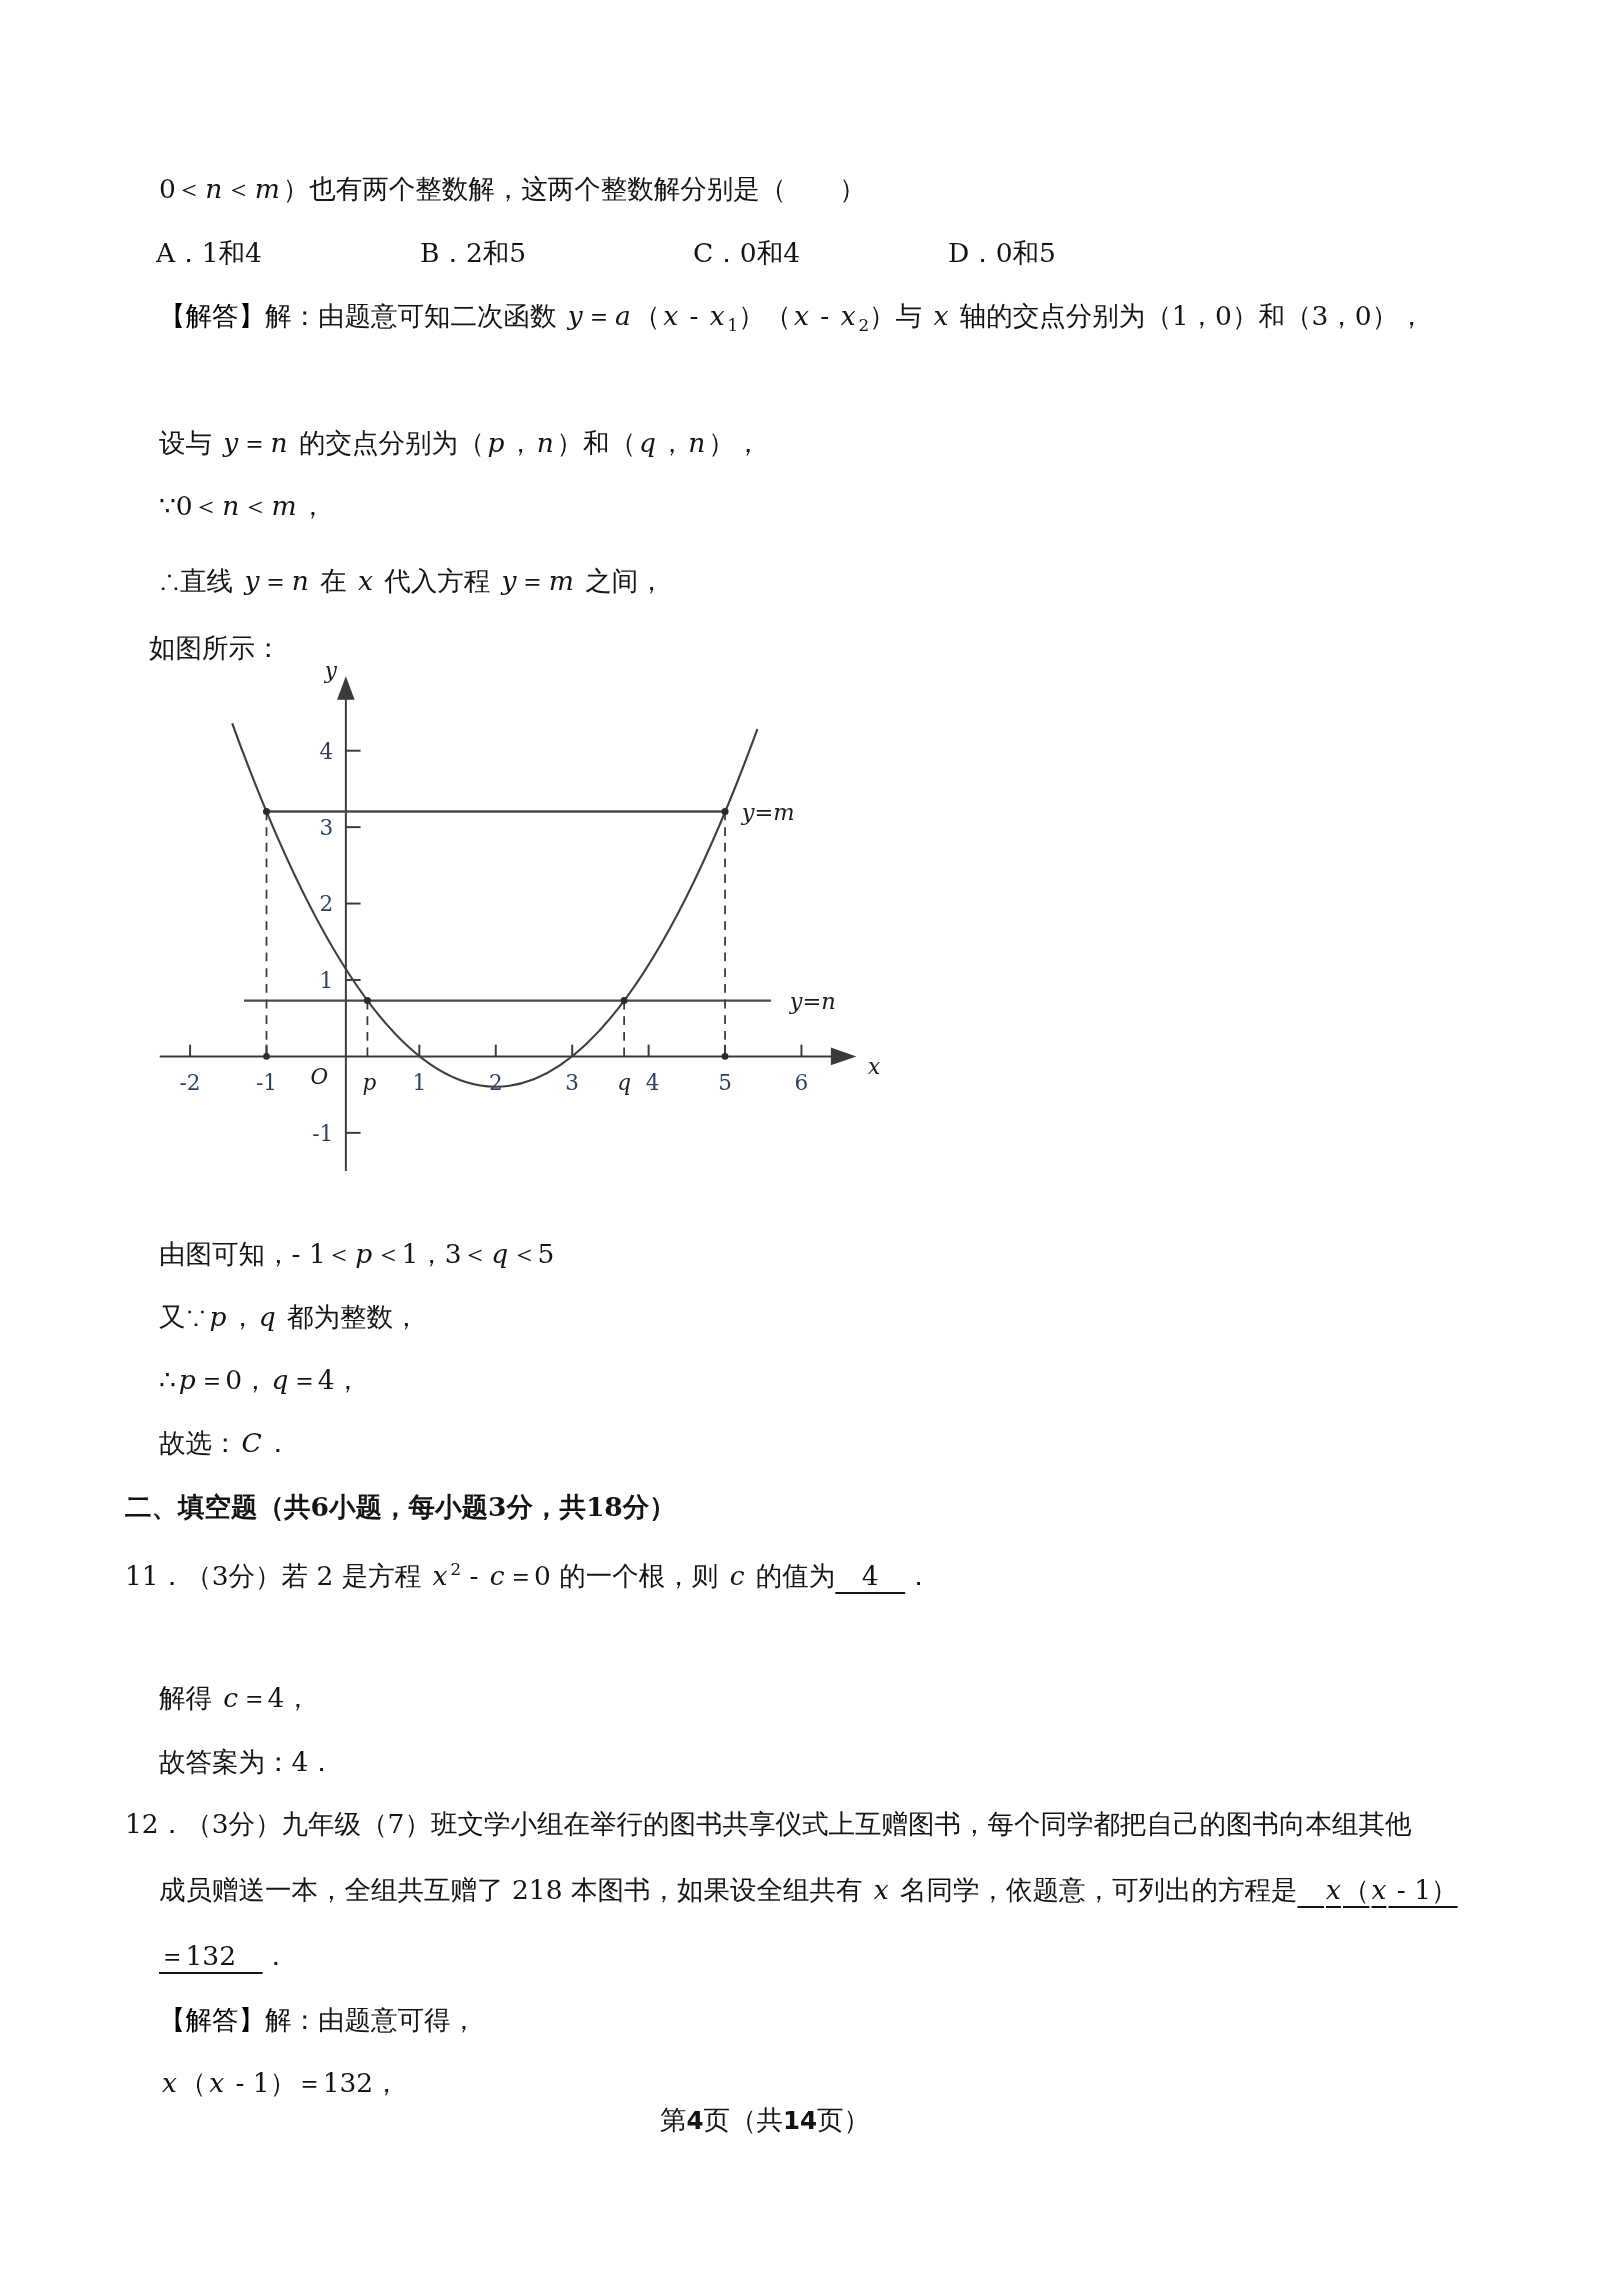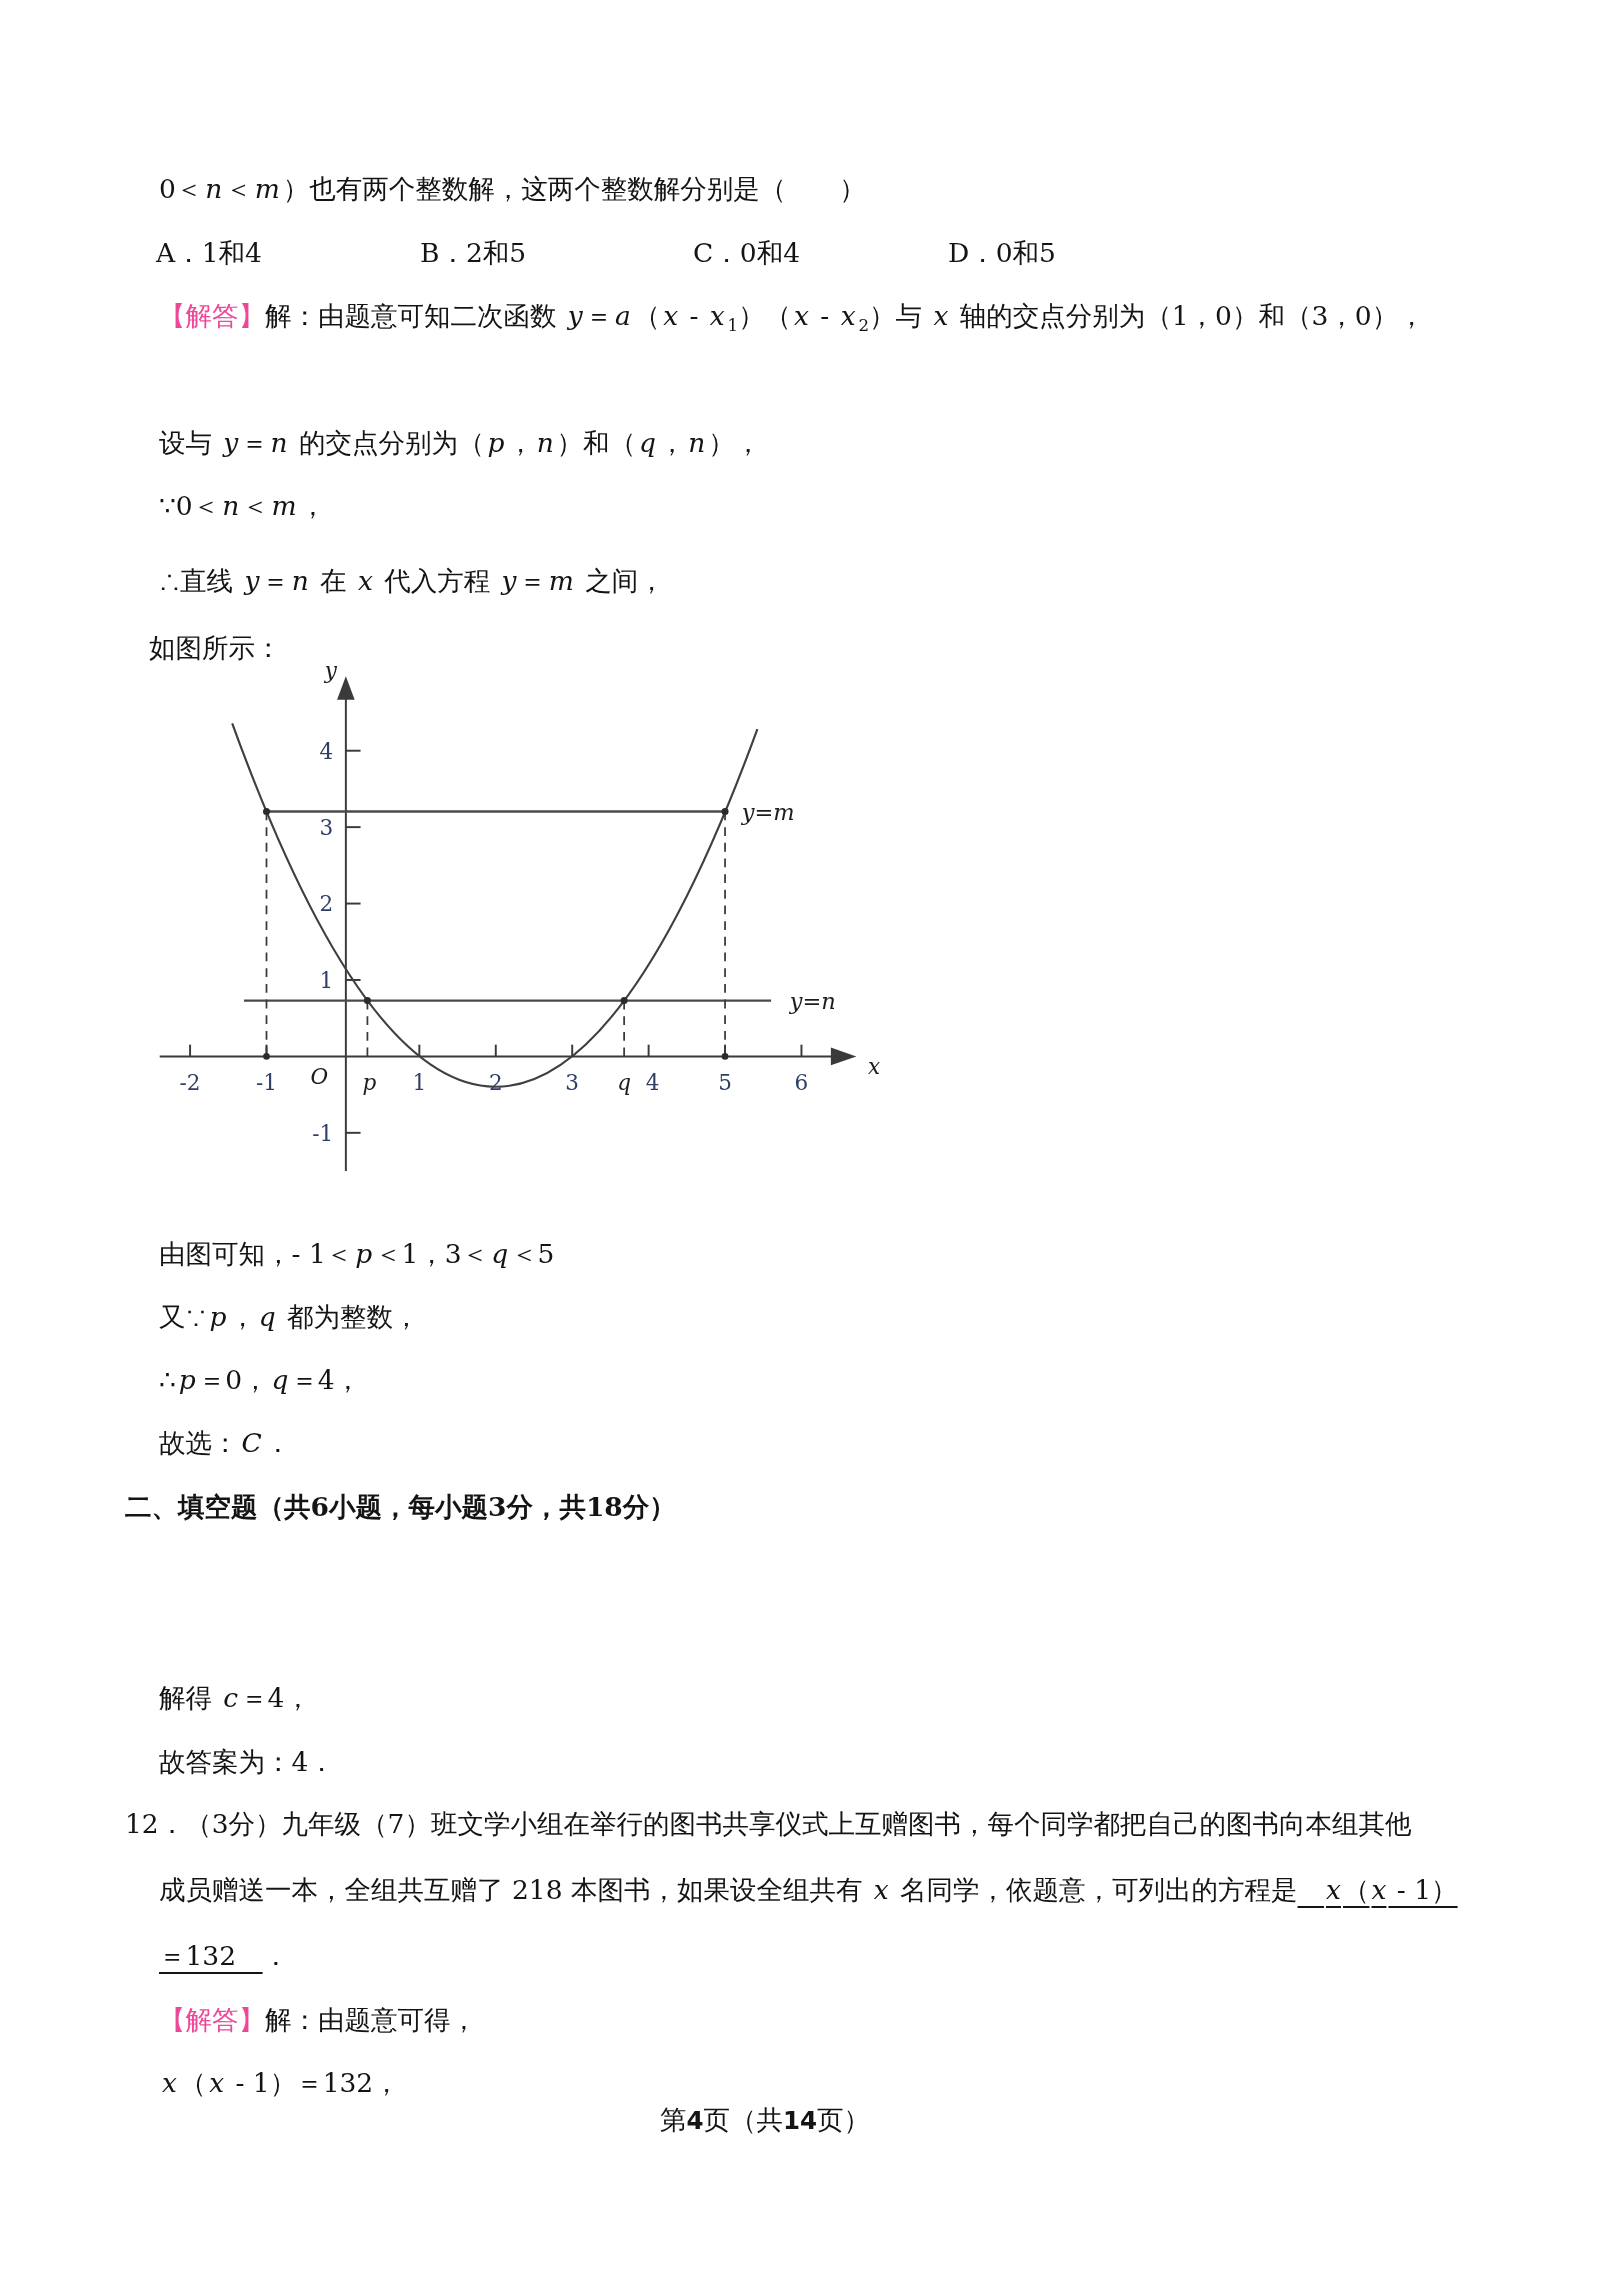--- a/index.html
+++ b/index.html
@@ -6,21 +6,21 @@
   .page{
     position:relative;width:1619px;height:2291px;background:#ffffff;
     font-family:"DejaVu Serif","Liberation Serif",serif;
     font-size:26.5px;color:#141414;overflow:hidden;
   }
   .ln{position:absolute;white-space:nowrap;line-height:39px;}
   .s-p{}
   .s-v{font-style:italic;padding:0 2.9px;}
   .s-sub{font-size:16.7px;vertical-align:sub;}
   .s-sup{font-size:16.7px;vertical-align:super;}
-  .s-blue{color:#ec4899;}
+  .s-blue{color:#000000;}
   .s-b{font-weight:700;font-family:"DejaVu Sans","Liberation Sans",sans-serif;font-size:24.5px;}
   .s-h{font-weight:700;}
   .s-u{text-decoration:underline;text-decoration-thickness:1.6px;text-underline-offset:6.9px;}
   .s-uv{font-style:italic;padding:0 2px;text-decoration:underline;text-decoration-thickness:1.6px;text-underline-offset:6.9px;}
   .figure-svg{position:absolute;left:0;top:627px;}
   .fig-num{font-family:"DejaVu Serif","Liberation Serif",serif;fill:#2d3f66;font-size:22px;}
   .fig-var{font-family:"DejaVu Serif","Liberation Serif",serif;font-style:italic;fill:#1c1c1c;font-size:22px;}
   .fig-line-label{font-family:"DejaVu Serif","Liberation Serif",serif;font-style:italic;fill:#1c1c1c;font-size:23px;}
 </style>
 </head>
@@ -115,20 +115,21 @@
     <text class="fig-line-label" x="806" y="1030" text-anchor="start">y=n</text>
   </svg>
 
   <div class="ln" style="left:159px;top:1234px"><span class="s-p">由图可知，- 1＜</span><span class="s-v">p</span><span class="s-p">＜1，3＜</span><span class="s-v">q</span><span class="s-p">＜5</span></div>
   <div class="ln" style="left:159px;top:1297px"><span class="s-p">又∵</span><span class="s-v">p</span><span class="s-p">，</span><span class="s-v">q</span><span class="s-p"> 都为整数，</span></div>
   <div class="ln" style="left:159px;top:1360px"><span class="s-p">∴</span><span class="s-v">p</span><span class="s-p">＝0，</span><span class="s-v">q</span><span class="s-p">＝4，</span></div>
   <div class="ln" style="left:159px;top:1423px"><span class="s-p">故选：</span><span class="s-v">C</span><span class="s-p">．</span></div>
 
   <div class="ln" style="left:125px;top:1487px"><span class="s-h">二、填空题（共6小题，每小题3分，共18分）</span></div>
 
+  <div class="ln" style="left:125px;top:1550px"><span class="s-p">11．（3分）若 2 是方程 </span><span class="s-v">x</span><span class="s-sup">2</span><span class="s-p"> - </span><span class="s-v">c</span><span class="s-p">＝0 的一个根，则 </span><span class="s-v">c</span><span class="s-p"> 的值为</span><span class="s-u">　4　</span><span class="s-p">．</span></div>
   <div class="ln" style="left:159px;top:1678px"><span class="s-p">解得 </span><span class="s-v">c</span><span class="s-p">＝4，</span></div>
   <div class="ln" style="left:159px;top:1742px"><span class="s-p">故答案为：4．</span></div>
 
   <div class="ln" style="left:125px;top:1804px"><span class="s-p">12．（3分）九年级（7）班文学小组在举行的图书共享仪式上互赠图书，每个同学都把自己的图书向本组其他</span></div>
   <div class="ln" style="left:159px;top:1870px"><span class="s-p">成员赠送一本，全组共互赠了 218 本图书，如果设全组共有 </span><span class="s-v">x</span><span class="s-p"> 名同学，依题意，可列出的方程是</span><span class="s-u">　</span><span class="s-uv">x</span><span class="s-u">（</span><span class="s-uv">x</span><span class="s-u"> - 1）</span></div>
   <div class="ln" style="left:159px;top:1936px"><span class="s-u">＝132　</span><span class="s-p">．</span></div>
   <div class="ln" style="left:159px;top:2000px"><span class="s-blue">【解答】</span><span class="s-p">解：由题意可得，</span></div>
   <div class="ln" style="left:159px;top:2063px"><span class="s-v">x</span><span class="s-p">（</span><span class="s-v">x</span><span class="s-p"> - 1）＝132，</span></div>
 
   <div class="ln" style="left:765px;top:2100px;transform:translateX(-50%)"><span class="s-p">第</span><span class="s-b">4</span><span class="s-p">页（共</span><span class="s-b">14</span><span class="s-p">页）</span></div>

